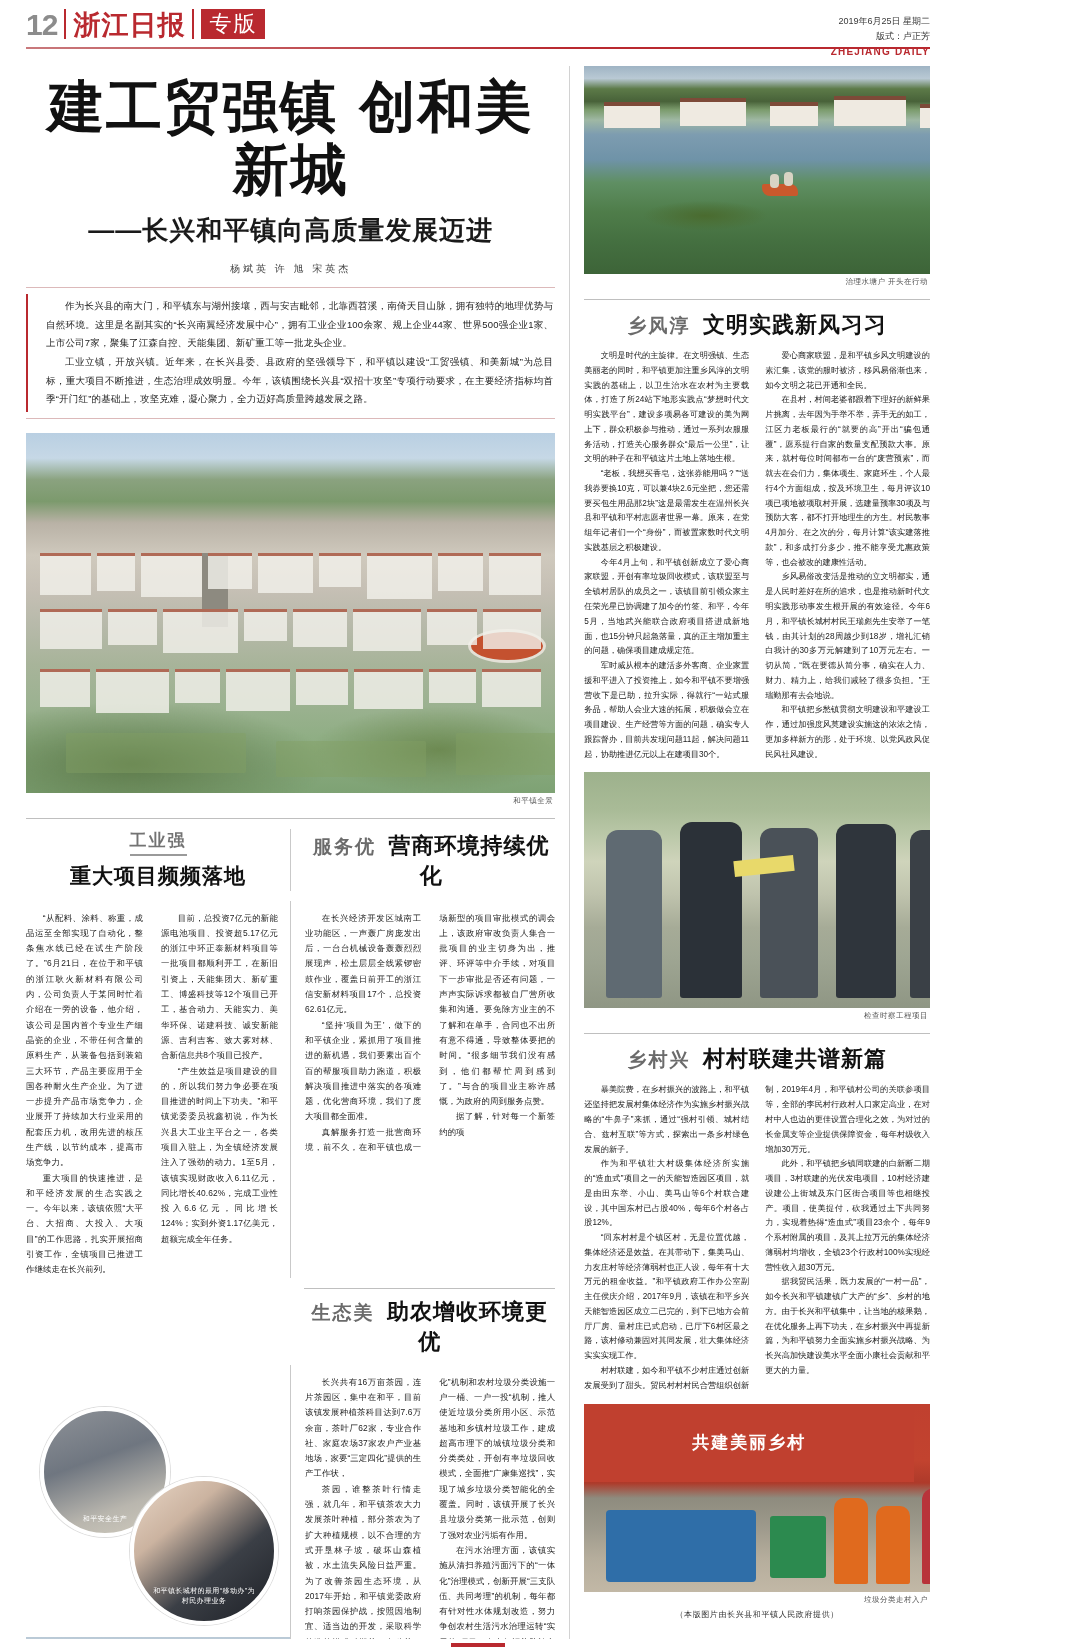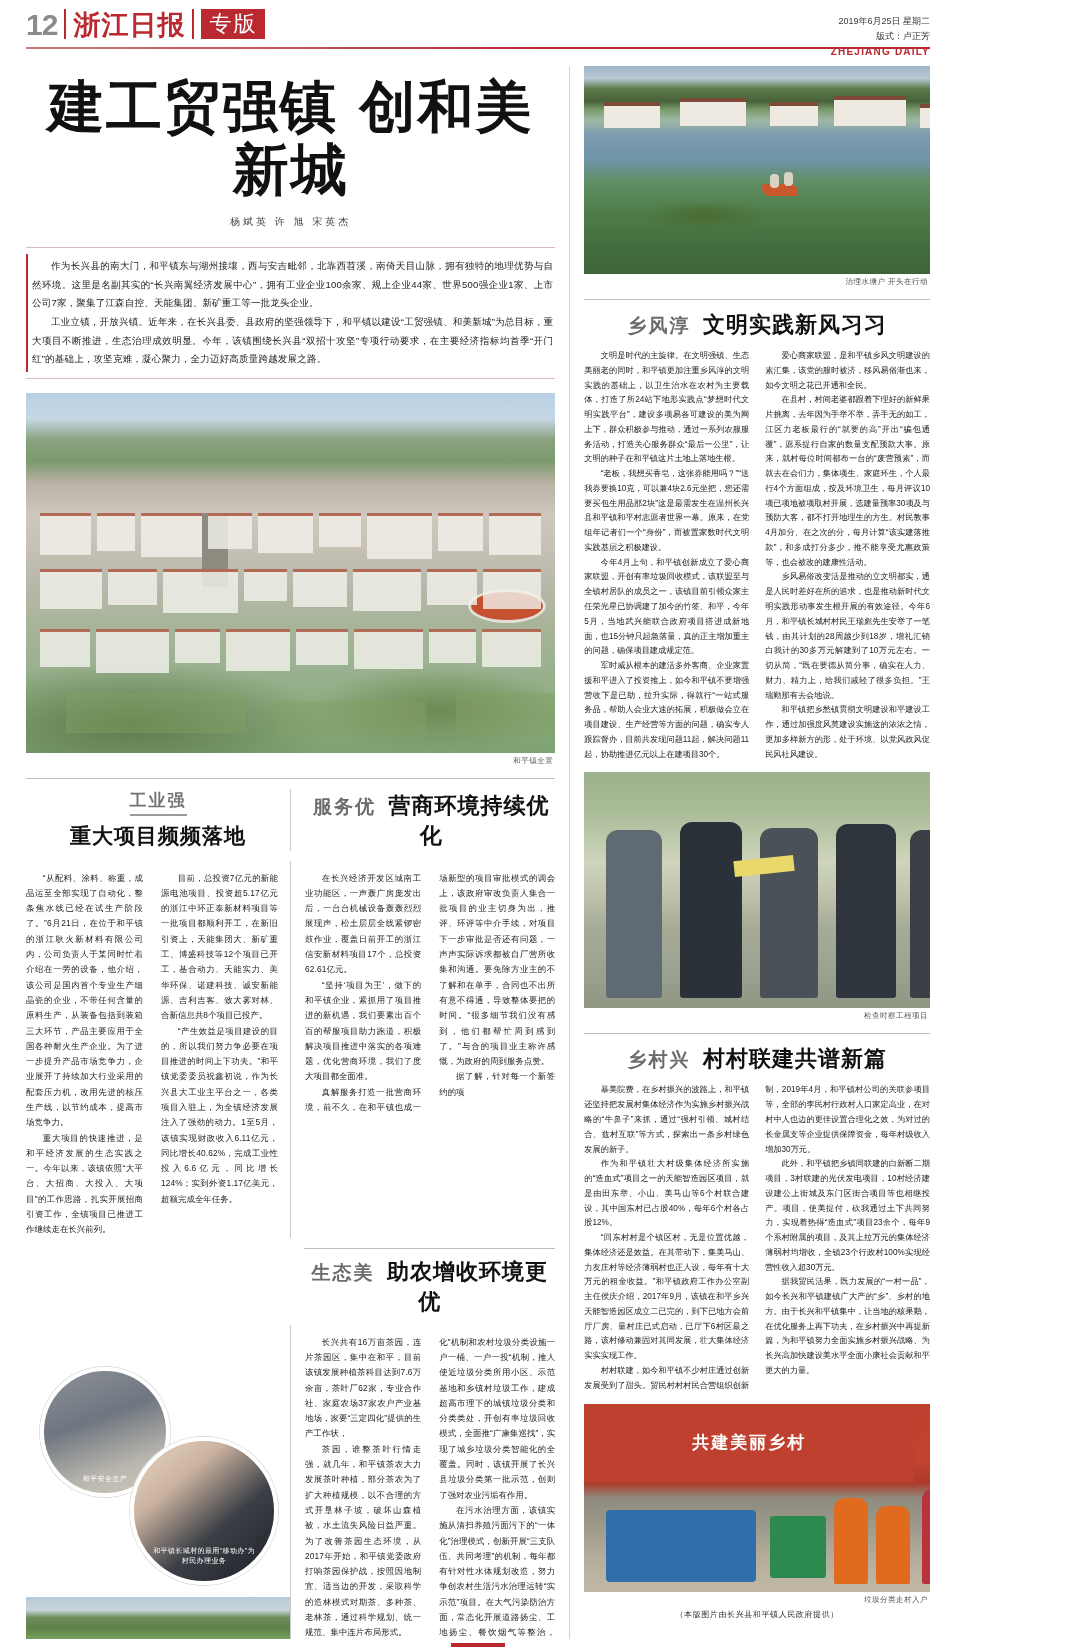--- a/index.html
+++ b/index.html
@@ -39,22 +39,22 @@
   
   .headline { font-family: "DejaVu Sans", sans-serif; font-weight: 700;
               font-size: 56px; letter-spacing: 2px; text-align: center;
               line-height: 1.12; color: #111; padding: 10px 0 0 0; }
   .subhead { text-align: center; font-size: 26px; font-weight: 700; color: #1a1a1a;
              letter-spacing: 1px; margin-top: 12px; }
   .byline { text-align: center; font-size: 10px; color: #444; letter-spacing: 3px;
             margin-top: 14px; }
 
   
-  .lead { margin-top: 18px; border-top: 1px solid #dcb9ba; border-bottom: 1px solid #dcb9ba;
-          padding: 9px 2px 9px 6px; position: relative; }
+  .lead { margin-top: 11px; border-top: 1px solid #dcb9ba; border-bottom: 1px solid #dcb9ba;
+          padding: 9px 2px 9px 20px; position: relative; }
   .lead:before { content:""; position:absolute; left:0; top:6px; bottom:6px; width:2px;
                  background:#b9292f; }
   .lead p { font-size: 9.5px; line-height: 1.95; text-align: justify; text-indent: 2em;
             color: #222; letter-spacing: 0.2px; }
 
   
   .photo { position: relative; overflow: hidden; background: #cfd6cf; }
   .cap { font-size: 7.5px; color: #555; text-align: right; padding: 3px 2px 0 0;
          letter-spacing: 0.5px; }
 
@@ -193,20 +193,21 @@
       <div class="mast-en">ZHEJIANG DAILY</div>
     </div>
   </div>
   <div class="mast-hr"></div>
 
   <div class="body-grid">
 
     <div class="col-left">
 
       <div class="headline">建工贸强镇  创和美新城</div>
+      <div class="subhead">——长兴和平镇向高质量发展迈进</div>
       <div class="byline">杨斌英  许  旭  宋英杰</div>
 
       <div class="lead">
         <p>作为长兴县的南大门，和平镇东与湖州接壤，西与安吉毗邻，北靠西苕溪，南倚天目山脉，拥有独特的地理优势与自然环境。这里是名副其实的“长兴南翼经济发展中心”，拥有工业企业100余家、规上企业44家、世界500强企业1家、上市公司7家，聚集了江森自控、天能集团、新矿重工等一批龙头企业。</p>
         <p>工业立镇，开放兴镇。近年来，在长兴县委、县政府的坚强领导下，和平镇以建设“工贸强镇、和美新城”为总目标，重大项目不断推进，生态治理成效明显。今年，该镇围绕长兴县“双招十攻坚”专项行动要求，在主要经济指标均首季“开门红”的基础上，攻坚克难，凝心聚力，全力迈好高质量跨越发展之路。</p>
       </div>
 
       <div class="photo hero">
         <div class="tower"></div>
         <div class="stadium"></div>

